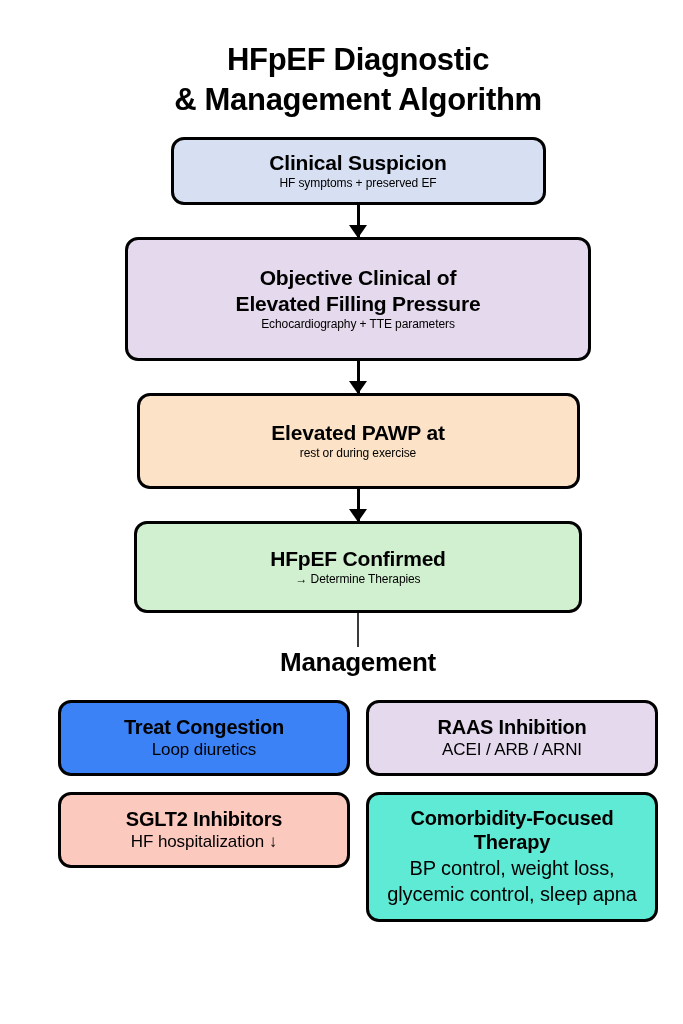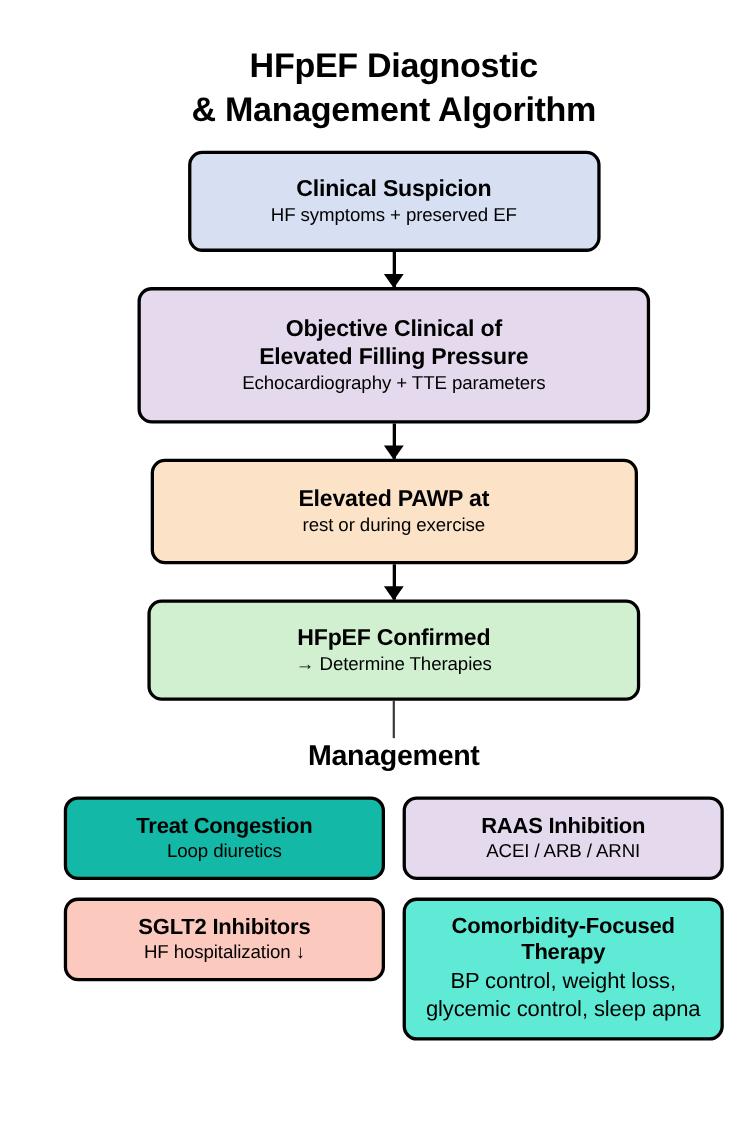--- a/index.html
+++ b/index.html
@@ -35,28 +35,28 @@
     border-radius:13px;
     text-align:center;
     display:flex; flex-direction:column;
     align-items:center; justify-content:center;
   }
   .node .hd {
     font-size:21px; font-weight:bold;
     line-height:1.22; letter-spacing:-0.2px;
   }
   .node .sb {
-    font-size:17px; font-weight:normal;
+    font-size:12px; font-weight:normal;
     line-height:1.26; letter-spacing:-0.1px;
   }
 
   
   .chain { display:flex; flex-direction:column; align-items:center; margin-top:16px; }
 
-  .n-suspicion      { width:375px; height:92px;  background:#d7dff2; }
+  .n-suspicion      { width:375px; height:68px;  background:#d7dff2; }
   .n-objective      { width:466px; height:124px; background:#e5d9ed; }
   .n-pawp           { width:443px; height:96px;  background:#fce3c8; }
   .n-confirmed      { width:448px; height:92px;  background:#d0f0d0; }
 
   
   .arrow {
     position:relative;
     width:3px; height:32px;
     background:#000000;
   }
@@ -90,21 +90,21 @@
     column-gap:16px;
     row-gap:16px;
     align-items:start;
   }
   .cell { display:flex; }
 
   .m-node { width:292px; padding:10px 8px; }
   .m-node .hd { font-size:20px; }
   .m-node .sb { font-size:17px; }
 
-  .m-congestion  { height:76px; background:#14b8a6; }
+  .m-congestion  { height:76px; background:#3b82f6; }
   .m-raas        { height:76px; background:#e5d9ed; }
   .m-sglt2       { height:76px; background:#fcc9bf; }
   .m-comorbid    { height:130px; background:#5eead4; }
   .m-comorbid .sb { font-size:20px; line-height:1.32; }
 </style>
 </head>
 <body>
 
 <div class="page">
 

